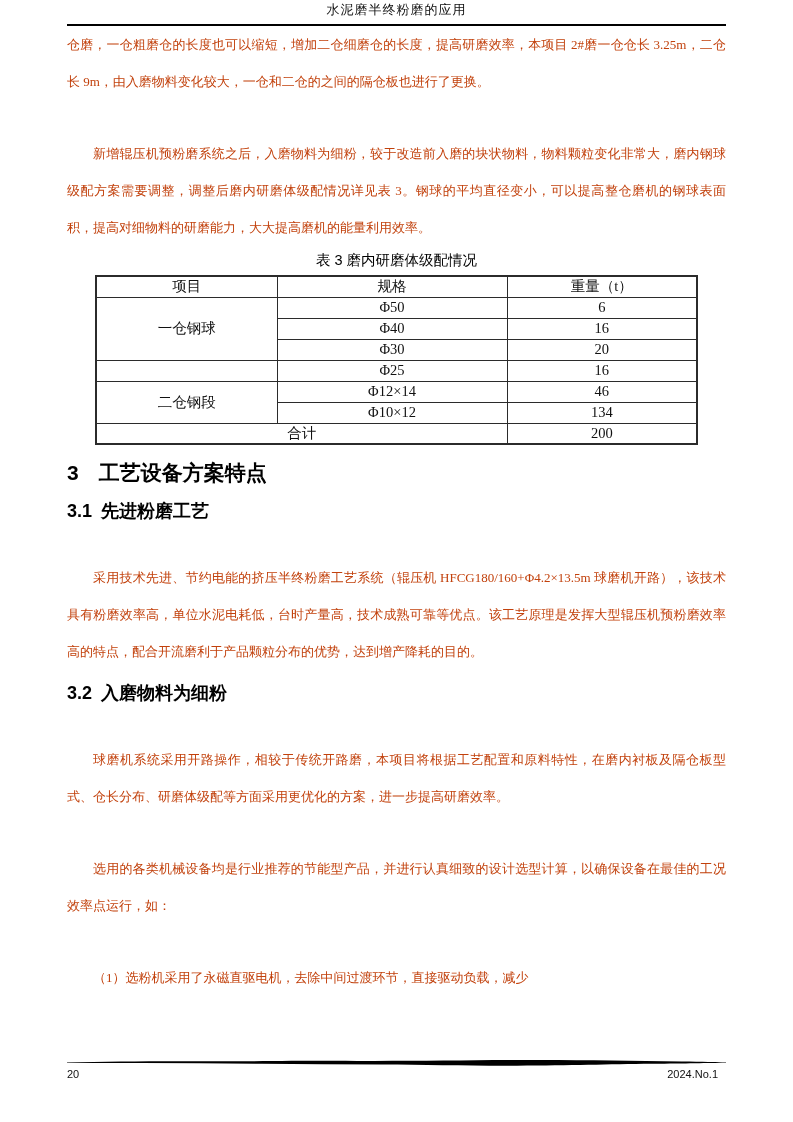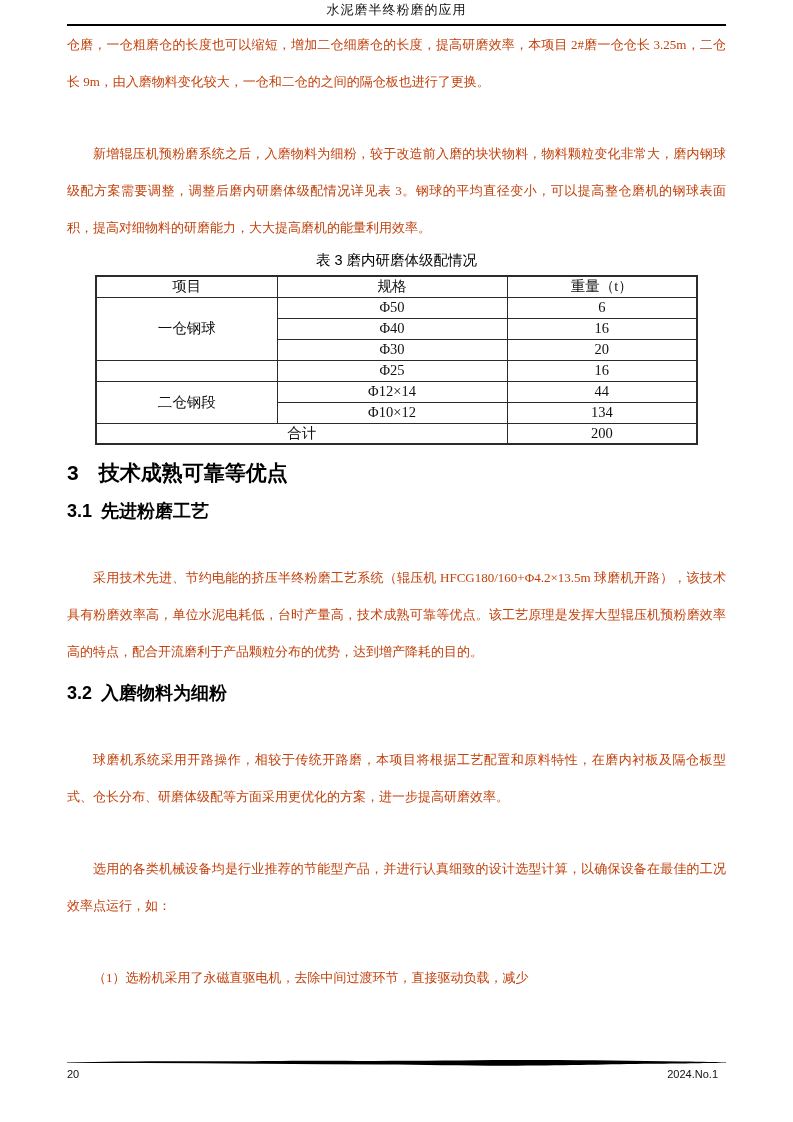--- a/index.html
+++ b/index.html
@@ -161,35 +161,35 @@
           <td>20</td>
         </tr>
         <tr>
           <td></td>
           <td>Φ25</td>
           <td>16</td>
         </tr>
         <tr>
           <td rowspan="2">二仓钢段</td>
           <td>Φ12×14</td>
-          <td>44</td>
+          <td>46</td>
         </tr>
         <tr>
           <td>Φ10×12</td>
           <td>134</td>
         </tr>
         <tr>
           <td colspan="2">合计</td>
           <td>200</td>
         </tr>
       </tbody>
     </table>
 
     <div class="h-l1">
-      <span class="sec-num">3</span><span>技术成熟可靠等优点</span>
+      <span class="sec-num">3</span><span>工艺设备方案特点</span>
     </div>
 
     <div class="h-l2">
       <span class="sec-num">3.1</span><span>先进粉磨工艺</span>
     </div>
     <p class="para indent">采用技术先进、节约电能的挤压半终粉磨工艺系统（辊压机 HFCG180/160+Φ4.2×13.5m 球磨机开路），该技术具有粉磨效率高，单位水泥电耗低，台时产量高，技术成熟可靠等优点。该工艺原理是发挥大型辊压机预粉磨效率高的特点，配合开流磨利于产品颗粒分布的优势，达到增产降耗的目的。</p>
 
     <div class="h-l2">
       <span class="sec-num">3.2</span><span>入磨物料为细粉</span>
     </div>

